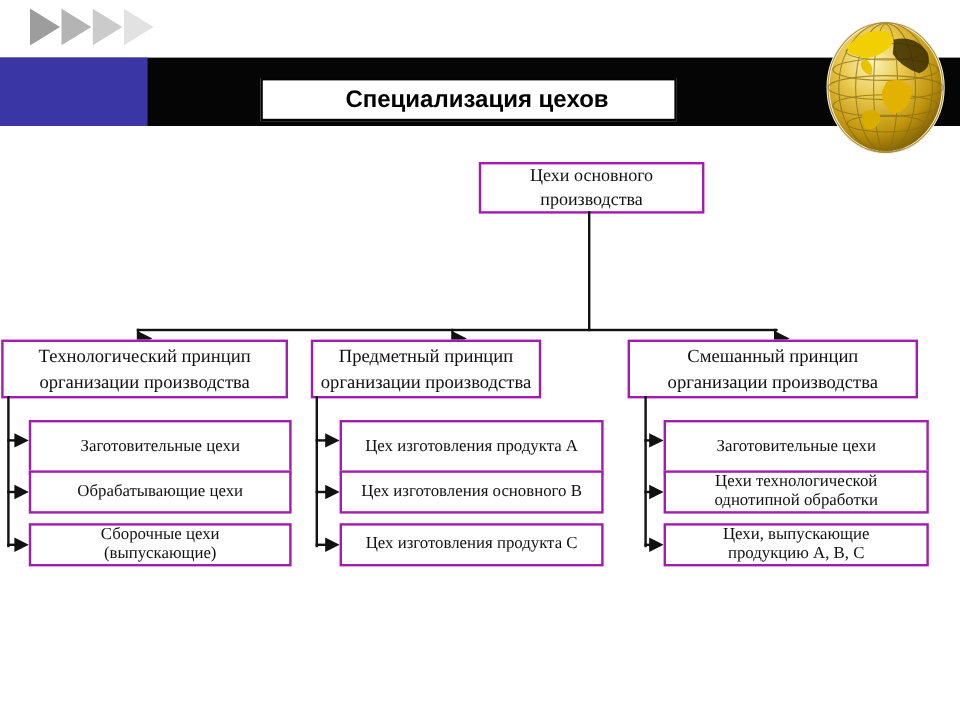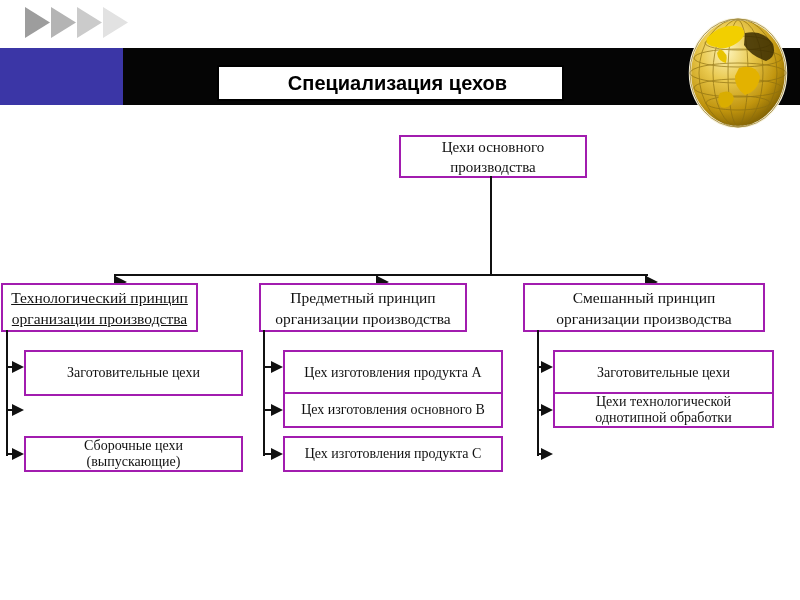--- a/index.html
+++ b/index.html
@@ -27,22 +27,22 @@
   }
   .globe{position:absolute;left:687px;top:16px;width:102px;height:114px;}
   
   .dbox{
     position:absolute;box-sizing:border-box;background:#fff;border:2px solid #a21caf;
     display:flex;align-items:center;justify-content:center;text-align:center;
     white-space:pre-line;color:#111;
   }
   .root-box{left:399px;top:135px;width:188px;height:43px;font-size:15px;line-height:20px;}
   .branch{top:283px;height:49px;font-size:15.5px;line-height:21px;}
-  .branch-0{left:1px;width:197px;text-decoration:underline;}
-  .branch-1{left:259px;width:208px;}
+  .branch-0{left:1px;width:239px;}
+  .branch-1{left:259px;width:192px;}
   .branch-2{left:523px;width:242px;}
   .child{font-size:14px;line-height:16px;}
   .col0{left:24px;width:219px;}
   .col1{left:283px;width:220px;}
   .col2{left:553px;width:221px;}
   .row0{top:350px;height:46px;}
   .row1{top:392px;height:36px;}
   .row2{top:436px;height:36px;}
   
   .hline,.vline{position:absolute;background:#111;}
@@ -146,20 +146,23 @@
   <div class="hline" style="left:537px;top:366px;width:5px;height:2px;"></div>
   <div class="hline" style="left:537px;top:409px;width:5px;height:2px;"></div>
   <div class="hline" style="left:537px;top:453px;width:5px;height:2px;"></div>
   <div class="arrow-r" style="left:541px;top:361px;"></div>
   <div class="arrow-r" style="left:541px;top:404px;"></div>
   <div class="arrow-r" style="left:541px;top:448px;"></div>
 
   <div class="dbox child col0 row0">
     <span>Заготовительные цехи</span>
   </div>
+  <div class="dbox child col0 row1">
+    <span>Обрабатывающие цехи</span>
+  </div>
   <div class="dbox child col1 row0">
     <span>Цех изготовления продукта А</span>
   </div>
 
   <div class="dbox child col0 row2">
     <span>Сборочные цехи
 (выпускающие)</span>
   </div>
   <div class="dbox child col1 row1">
     <span>Цех изготовления основного В</span>
@@ -168,14 +171,18 @@
     <span>Цех изготовления продукта С</span>
   </div>
 
   <div class="dbox child col2 row0">
     <span>Заготовительные цехи</span>
   </div>
   <div class="dbox child col2 row1">
     <span>Цехи технологической
 однотипной обработки</span>
   </div>
+  <div class="dbox child col2 row2">
+    <span>Цехи, выпускающие
+продукцию А, В, С</span>
+  </div>
 
 </div>
 
 </body></html>

